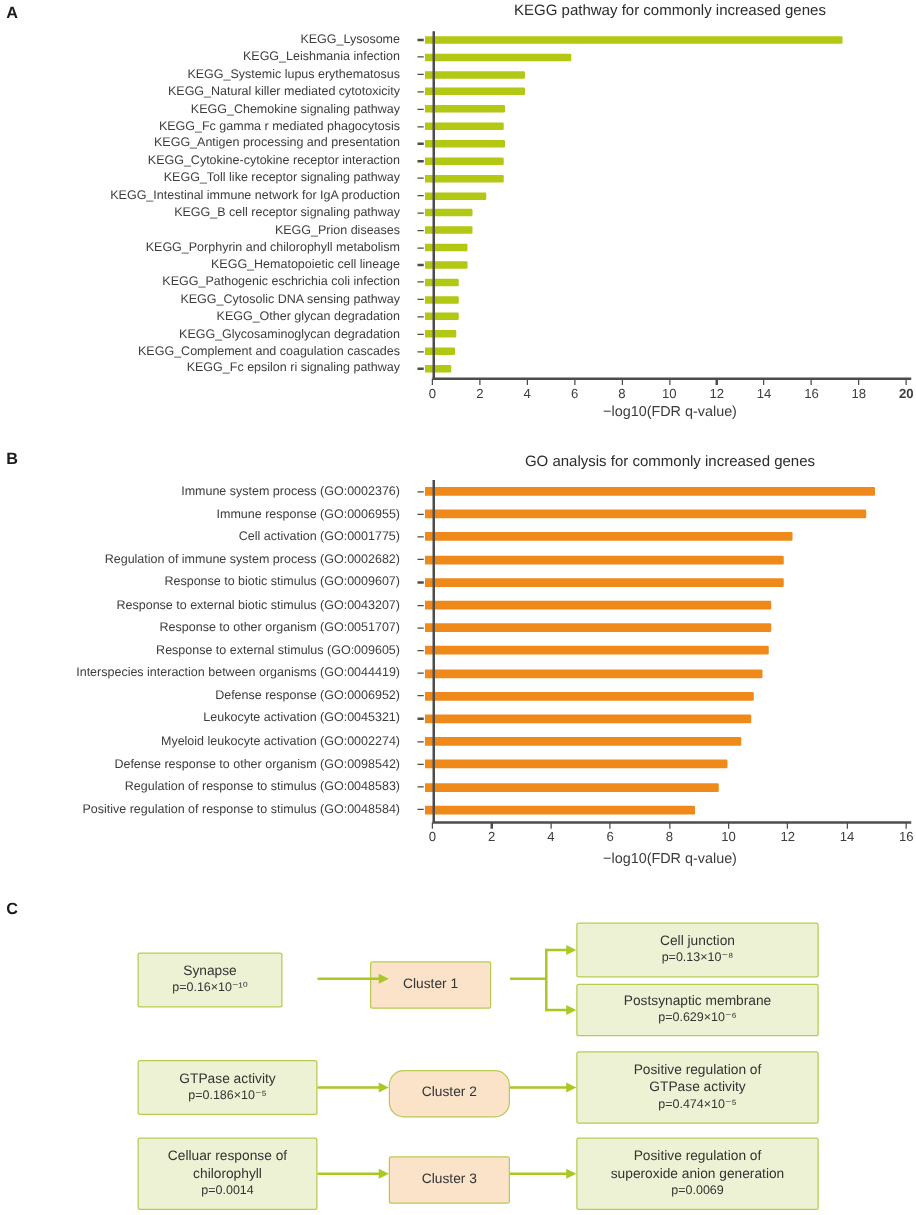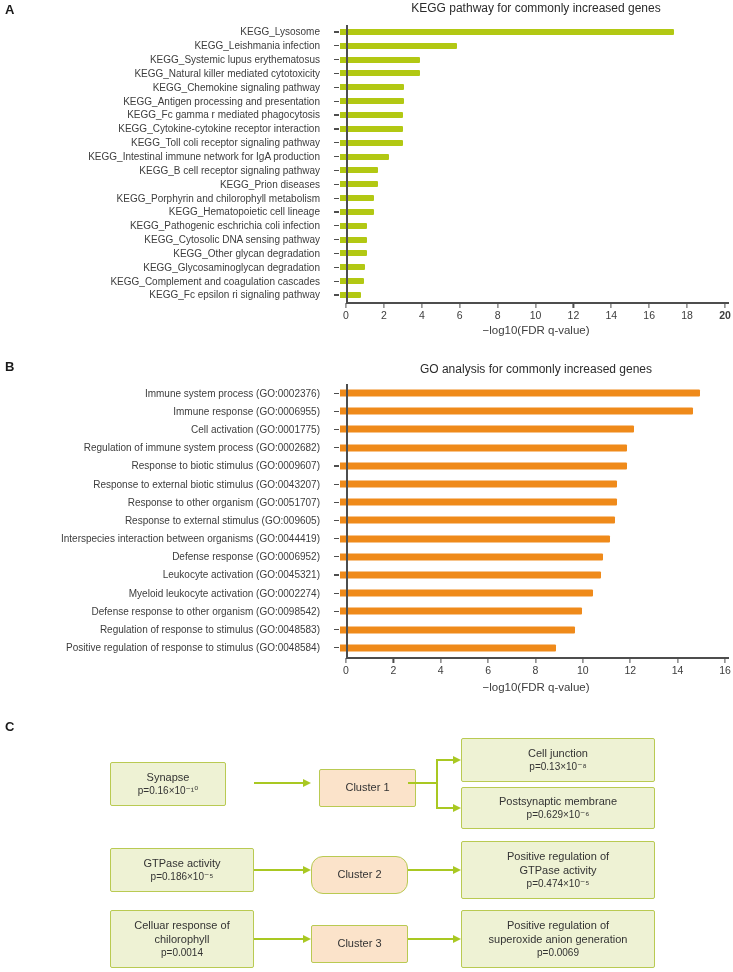--- a/index.html
+++ b/index.html
@@ -75,39 +75,39 @@
           <span class="bar" style="width: 21%; background: rgb(178, 200, 19);"></span>
         </span>
       </div>
       <div class="row">
         <span class="cat-label">KEGG_Chemokine signaling pathway</span>
         <span class="bar-track">
           <span class="bar" style="width: 17%; background: rgb(178, 200, 19);"></span>
         </span>
       </div>
       <div class="row">
+        <span class="cat-label">KEGG_Fc gamma r mediated phagocytosis</span>
+        <span class="bar-track">
+          <span class="bar" style="width: 16.5%; background: rgb(178, 200, 19);"></span>
+        </span>
+      </div>
+      <div class="row">
         <span class="cat-label">KEGG_Antigen processing and presentation</span>
         <span class="bar-track">
           <span class="bar" style="width: 17%; background: rgb(178, 200, 19);"></span>
         </span>
       </div>
       <div class="row">
-        <span class="cat-label">KEGG_Fc gamma r mediated phagocytosis</span>
+        <span class="cat-label">KEGG_Cytokine-cytokine receptor interaction</span>
         <span class="bar-track">
           <span class="bar" style="width: 16.5%; background: rgb(178, 200, 19);"></span>
         </span>
       </div>
       <div class="row">
-        <span class="cat-label">KEGG_Cytokine-cytokine receptor interaction</span>
-        <span class="bar-track">
-          <span class="bar" style="width: 16.5%; background: rgb(178, 200, 19);"></span>
-        </span>
-      </div>
-      <div class="row">
-        <span class="cat-label">KEGG_Toll coli receptor signaling pathway</span>
+        <span class="cat-label">KEGG_Toll like receptor signaling pathway</span>
         <span class="bar-track">
           <span class="bar" style="width: 16.5%; background: rgb(178, 200, 19);"></span>
         </span>
       </div>
       <div class="row">
         <span class="cat-label">KEGG_Intestinal immune network for IgA production</span>
         <span class="bar-track">
           <span class="bar" style="width: 13%; background: rgb(178, 200, 19);"></span>
         </span>
       </div>
@@ -317,21 +317,21 @@
       <div class="tick-label" style="left: 100%;">16</div>
     </div>
   <div class="xaxis-label" style="top:681px;">−log10(FDR q-value)</div>
 
   <div class="panel-letter" style="top:719px;">C</div>
 
   <div class="dbox" style="left:110px;top:762px;width:116px;height:44px;">
     <div class="box-line">Synapse</div>
     <div class="box-p">p=0.16×10⁻¹⁰</div>
   </div>
-  <div class="dbox cluster" style="left:319px;top:769px;width:97px;height:33px;">
+  <div class="dbox cluster" style="left:296px;top:769px;width:97px;height:33px;">
     <div class="box-line">Cluster 1</div>
   </div>
   <div class="dbox" style="left:461px;top:738px;width:194px;height:44px;">
     <div class="box-line">Cell junction</div>
     <div class="box-p">p=0.13×10⁻⁸</div>
   </div>
   <div class="dbox" style="left:461px;top:787px;width:194px;height:42px;">
     <div class="box-line">Postsynaptic membrane</div>
     <div class="box-p">p=0.629×10⁻⁶</div>
   </div>

